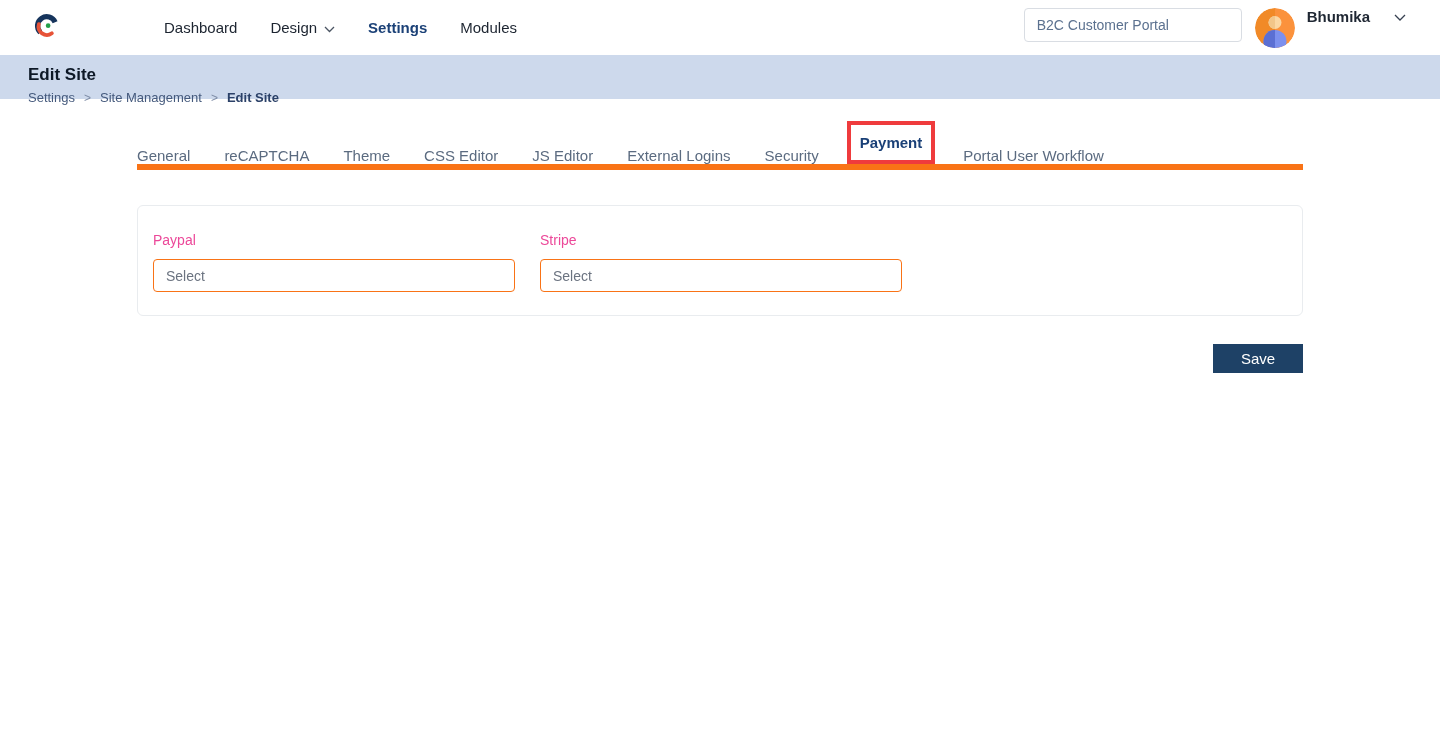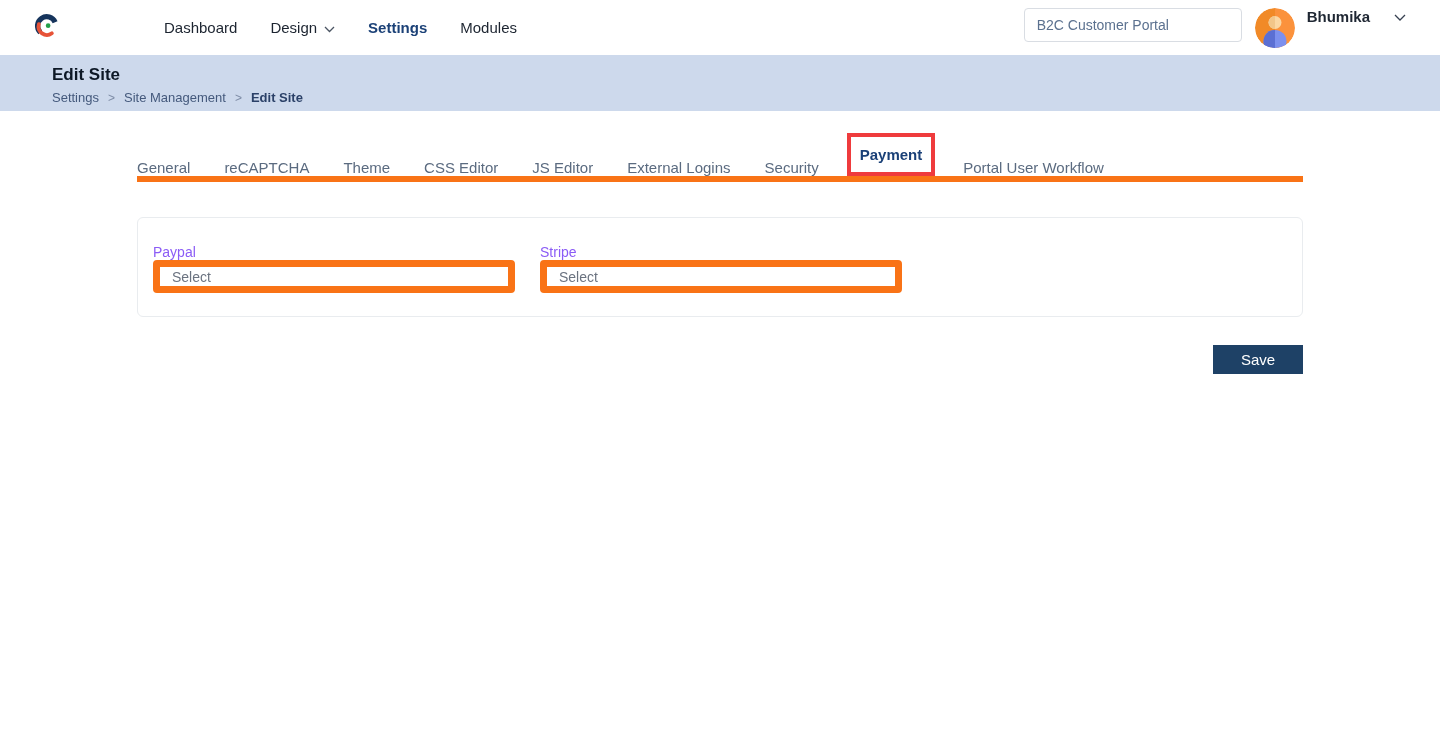--- a/index.html
+++ b/index.html
@@ -18,43 +18,43 @@
   .nav-right { margin-left: auto; display: flex; align-items: flex-start; }
   .site-selector { width: 218px; height: 34px; border: 1px solid #d9dde3;
     border-radius: 4px; padding: 0 12px; display: flex; align-items: center;
     color: #5b718f; font-size: 14px; cursor: pointer; background: #fff; }
   .avatar { width: 40px; height: 40px; margin-left: 13px; border-radius: 50%;
     overflow: hidden; cursor: pointer; flex: none; }
   .user-menu { display: flex; align-items: center; gap: 24px; margin-left: 12px;
     font-size: 15px; font-weight: 600; color: #1f2733; cursor: pointer; }
 
   
-  .page-band { height: 56px; background: #cdd9ec; padding: 10px 32px 0 52px; }
+  .page-band { height: 44px; background: #cdd9ec; padding: 10px 32px 0 28px; }
   .page-title { font-size: 17px; font-weight: 700; color: #0d1826;
     margin-bottom: 5px; }
   .breadcrumb { display: flex; align-items: center; gap: 9px; font-size: 13px; }
   .crumb { color: #44597c; cursor: pointer; }
   .crumb.current { color: #2b4168; font-weight: 600; cursor: default; }
   .sep { color: #7e8ca6; font-size: 12px; }
 
   
   .content { margin: 0 137px; width: 1166px; }
   .tabs { margin-top: 24px; height: 47px; display: flex; align-items: flex-end;
     gap: 34px; border-bottom: 6px solid #f97316; }
   .tab { font-size: 15px; color: #5b6b80; white-space: nowrap; cursor: pointer; }
   .tab.active { color: #1a4077; font-weight: 700; }
   .tab.highlighted { border: 4px solid #ef3b3d; padding: 9px 9px;
     margin: 0 -6px; }
 
   .card { margin-top: 35px; border: 1px solid #e9ecef; border-radius: 6px;
     background: #fff; padding: 26px 15px 23px 15px; display: flex; gap: 25px; }
   .field { width: 362px; }
-  .field-label { display: block; font-size: 14px; color: #8b5cf6;
-    margin-bottom: 0; }
-  .select-box { height: 33px; border: 7px solid #f97316; border-radius: 4px;
+  .field-label { display: block; font-size: 14px; color: #ec4899;
+    margin-bottom: 11px; }
+  .select-box { height: 33px; border: 1px solid #f97316; border-radius: 4px;
     background: #fff; display: flex; align-items: center; padding: 0 12px;
     font-size: 14px; color: #6b7380; cursor: pointer; }
 
   .actions { margin-top: 28px; display: flex; justify-content: flex-end; }
   .save-btn { width: 90px; height: 29px; background: #1e4166; color: #ffffff;
     border: none; border-radius: 0; font-size: 15px; cursor: pointer;
     font-family: "Liberation Sans", sans-serif; }
 
   .chev { flex: none; }
 </style>

